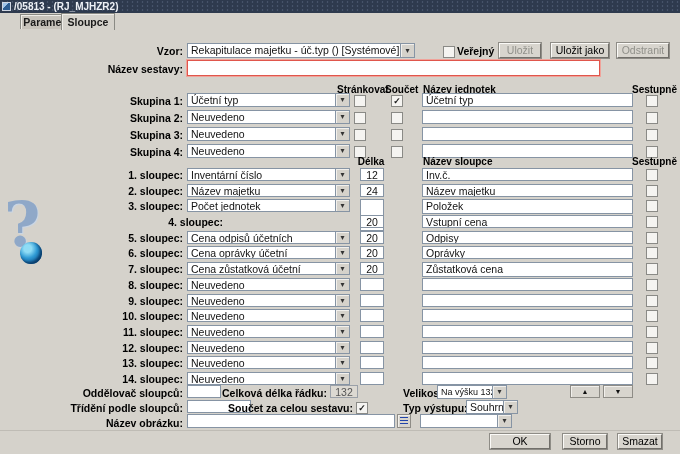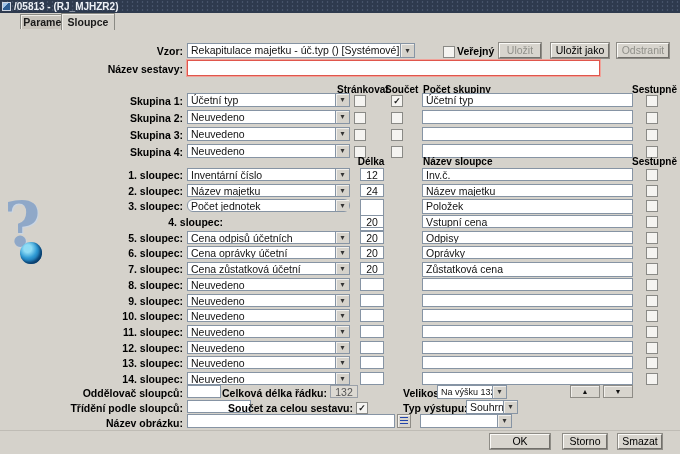--- a/index.html
+++ b/index.html
@@ -73,21 +73,21 @@
   <div class="lbl" style="left:457px;top:45px;">Veřejný</div>
   <div class="btn disabled" style="left:499px;top:43px;width:42px;height:15px;line-height:13px;">Uložit</div>
   <div class="btn" style="left:551px;top:43px;width:58px;height:15px;line-height:13px;">Uložit jako</div>
   <div class="btn disabled" style="left:617px;top:43px;width:52px;height:15px;line-height:13px;">Odstranit</div>
 
   <div class="lbl rlbl" style="top:63px;">Název sestavy:</div>
   <div class="tfield" style="left:187px;top:60px;width:413px;height:16px;border:1px solid #e0564c;box-shadow:0 0 0 1px #f0a39a;"></div>
 
   <div class="hdr" style="left:337px;top:84px;">Stránkovat</div>
   <div class="hdr" style="left:385px;top:84px;">Součet</div>
-  <div class="hdr" style="left:423px;top:84px;">Počet skupiny</div>
+  <div class="hdr" style="left:423px;top:84px;">Název jednotek</div>
   <div class="hdr" style="left:632px;top:84px;">Sestupně</div>
 
   <div class="lbl rlbl" style="top:95px;">Skupina 1:</div>
   <div class="combo" style="left:187px;top:93px;width:163px;">
       <span class="ctext">Účetní typ</span>
       <span class="cbtn"></span>
     </div>
   <span class="chk" style="left:354px;top:95px;"></span>
   <span class="chk" style="left:391px;top:95px;">✓</span>
   <div class="tfield" style="left:422px;top:93px;width:211px;height:14px;">Účetní typ</div>
@@ -139,21 +139,21 @@
   <div class="lbl rlbl" style="top:185px;">2. sloupec:</div>
   <div class="combo" style="left:187px;top:184px;width:163px;height:13px;">
       <span class="ctext">Název majetku</span>
       <span class="cbtn"></span>
     </div>
   <div class="tfield" style="left:360px;top:184px;width:24px;height:13px;text-align:center;padding:1px 1px;">24</div>
   <div class="tfield" style="left:422px;top:184px;width:211px;height:13px;">Název majetku</div>
   <span class="chk" style="left:646px;top:185px;"></span>
 
   <div class="lbl rlbl" style="top:200px;">3. sloupec:</div>
-  <div class="combo" style="left:187px;top:199px;width:163px;height:13px;border-radius:6px;">
+  <div class="combo" style="left:187px;top:199px;width:163px;height:13px;">
       <span class="ctext">Počet jednotek</span>
       <span class="cbtn"></span>
     </div>
   <div class="tfield" style="left:360px;top:199px;width:24px;height:13px;text-align:center;padding:15px 1px;">10</div>
   <div class="tfield" style="left:422px;top:199px;width:211px;height:15px;">Položek</div>
   <span class="chk" style="left:646px;top:200px;"></span>
 
   <div class="lbl rlbl" style="top:216px;margin-left:40px;">4. sloupec:</div>
   <div class="tfield" style="left:360px;top:215px;width:24px;height:13px;text-align:center;padding:1px 1px;">20</div>
   <div class="tfield" style="left:422px;top:215px;width:211px;height:13px;">Vstupní cena</div>

